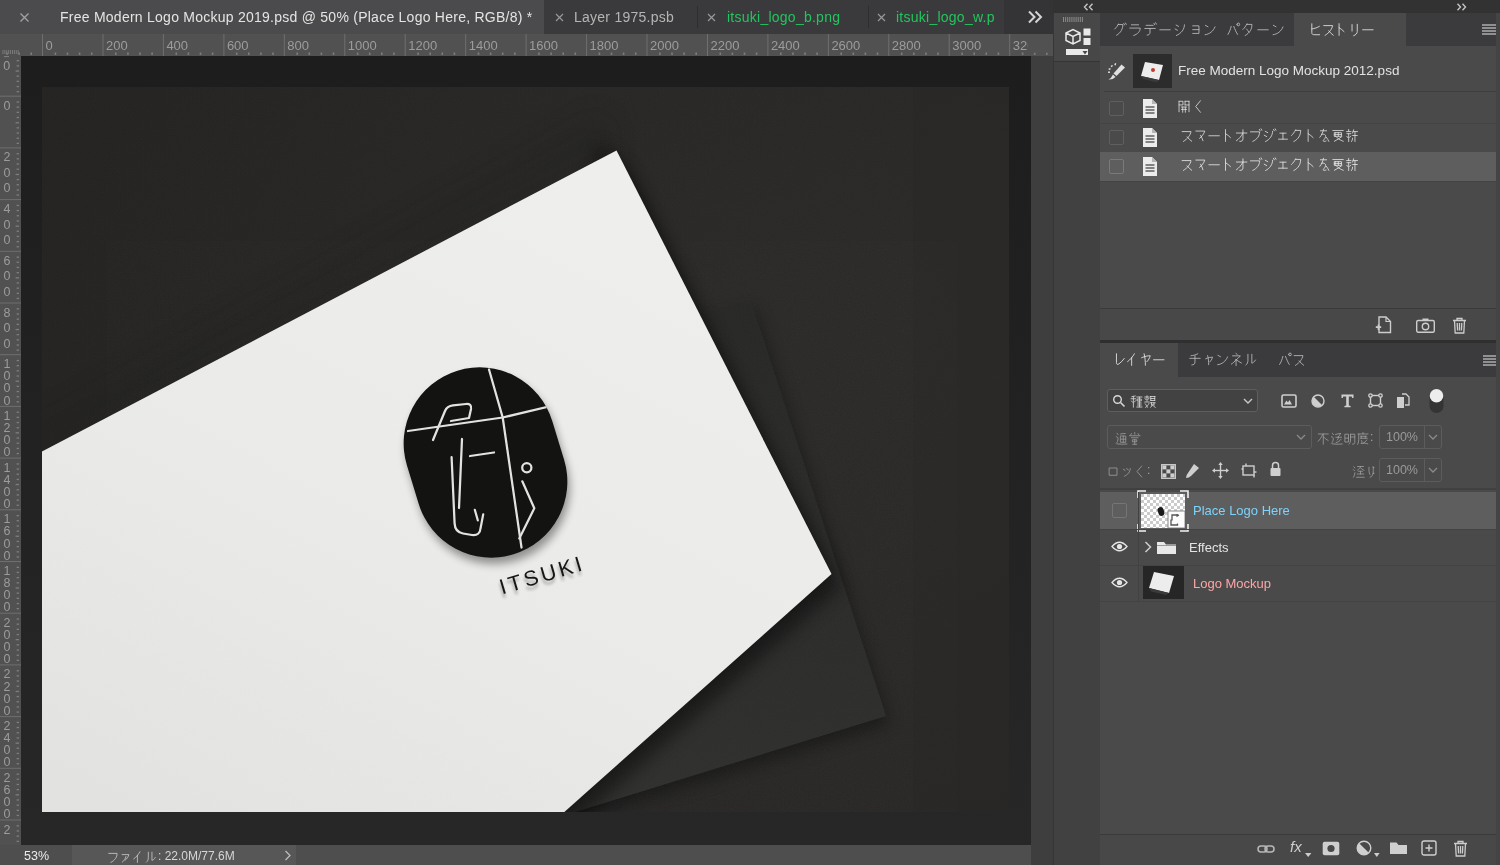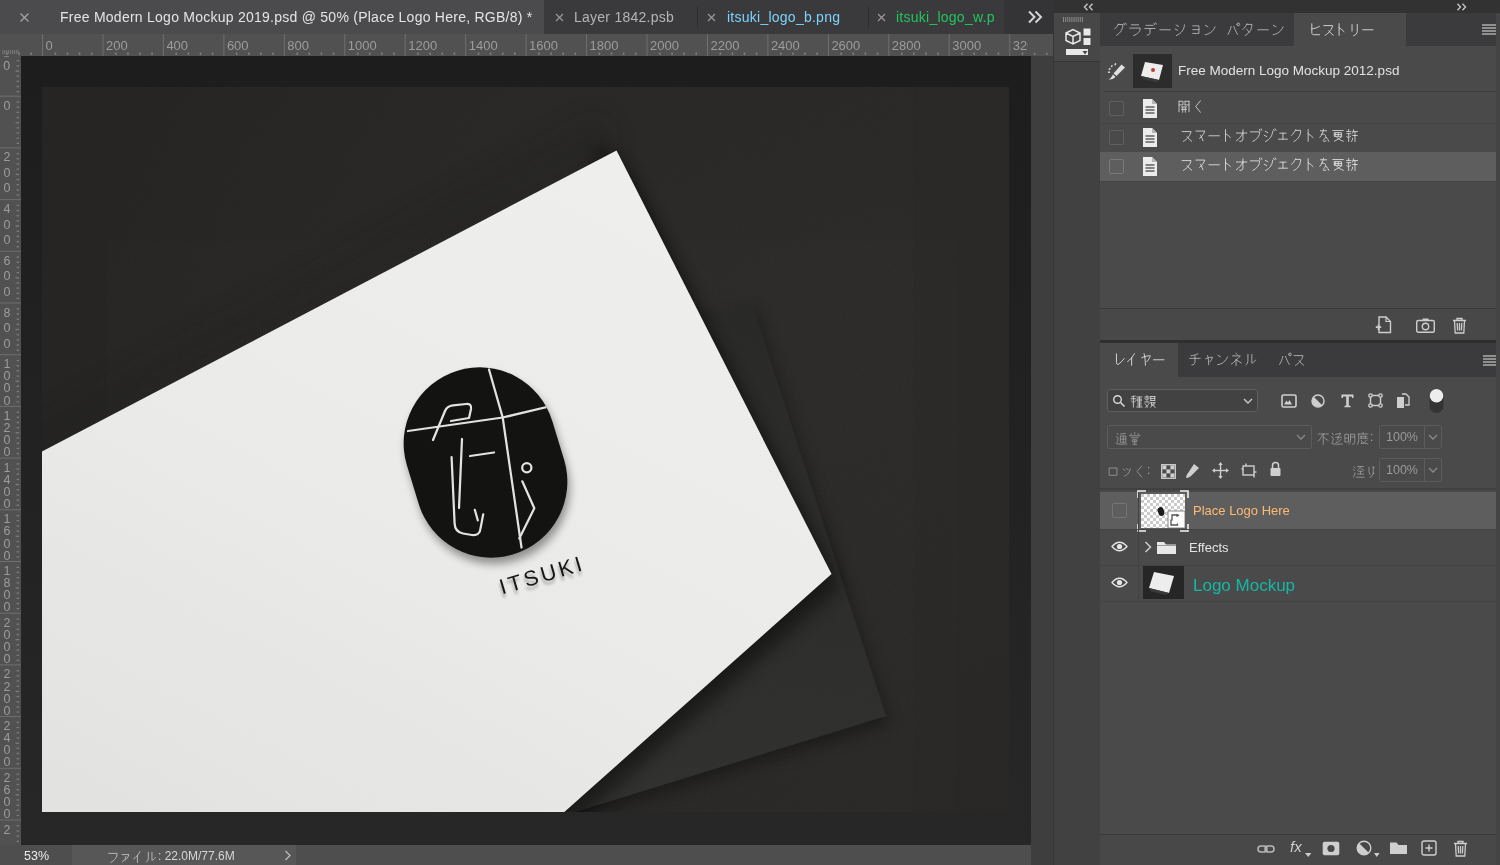--- a/index.html
+++ b/index.html
@@ -69,25 +69,25 @@
 <div class="abs" style="left:0;top:0;width:544px;height:34px;background:#4b4b4d"></div>
 <div class="abs" style="left:697px;top:6px;width:1px;height:22px;background:#2e2e2e"></div>
 <div class="abs" style="left:868px;top:6px;width:1px;height:22px;background:#2e2e2e"></div>
 <svg class="abs" style="left:18px;top:11px" width="13" height="13" viewBox="0 0 13 13">
       <path d="M2.5,2.5 L10.5,10.5 M10.5,2.5 L2.5,10.5" stroke="#a2a2a2" stroke-width="1.3"></path>
     </svg>
 <div class="abs tabtxt" style="left:60px;top:0;color:#e4e4e4">Free Modern Logo Mockup 2019.psd @ 50% (Place Logo Here, RGB/8) *</div>
 <svg class="abs" style="left:554px;top:12px" width="11" height="11" viewBox="0 0 11 11">
       <path d="M2,2 L9,9 M9,2 L2,9" stroke="#989898" stroke-width="1.2"></path>
     </svg>
-<div class="abs tabtxt" style="left:574px;top:0;color:#b5b5b5">Layer 1842.psb</div>
+<div class="abs tabtxt" style="left:574px;top:0;color:#b5b5b5">Layer 1975.psb</div>
 <svg class="abs" style="left:706px;top:12px" width="11" height="11" viewBox="0 0 11 11">
       <path d="M2,2 L9,9 M9,2 L2,9" stroke="#989898" stroke-width="1.2"></path>
     </svg>
-<div class="abs tabtxt" style="left:727px;top:0;color:#7dd3fc">itsuki_logo_b.png</div>
+<div class="abs tabtxt" style="left:727px;top:0;color:#22c55e">itsuki_logo_b.png</div>
 <svg class="abs" style="left:876px;top:12px" width="11" height="11" viewBox="0 0 11 11">
       <path d="M2,2 L9,9 M9,2 L2,9" stroke="#989898" stroke-width="1.2"></path>
     </svg>
 <div class="abs tabtxt" style="left:896px;top:0;color:#22c55e;width:108px;overflow:hidden">itsuki_logo_w.p</div>
 <svg class="abs" style="left:1026px;top:9px" width="20" height="16" viewBox="0 0 20 16">
       <path d="M3,2.5 L8.5,8 L3,13.5 M9.5,2.5 L15,8 L9.5,13.5" stroke="#d4d4d4" stroke-width="2" fill="none"></path>
     </svg>
 <div class="abs" style="left:0;top:34px;width:21px;height:22px;background:#515151"></div>
     <svg class="abs" style="left:0;top:34px" width="1053" height="22" viewBox="0 0 1053 22">
       <rect x="0" y="0" width="1053" height="22" fill="#515151"></rect>
@@ -946,21 +946,21 @@
       <path d="M35.5,19.7 l2.8,1.8 l-2.8,1.8 z" fill="#555"></path>
     </svg>
     <svg class="abs" style="left:1137px;top:490px" width="52" height="42" viewBox="0 0 52 42">
       <g stroke="#f2f2f2" stroke-width="1.6" fill="none">
         <path d="M1,8 V1 H9"></path>
         <path d="M43,1 H51 V8"></path>
         <path d="M51,34 V41 H43"></path>
         <path d="M9,41 H1 V34"></path>
       </g>
     </svg>
-    <div class="abs" style="left:1193px;top:503px;color:#fdba74;font-size:13px">Place Logo Here</div>
+    <div class="abs" style="left:1193px;top:503px;color:#7dd3fc;font-size:13px">Place Logo Here</div>
     <div class="abs" style="left:1100px;top:529px;width:396px;height:1px;background:#434343"></div>
     <svg class="abs" style="left:1111px;top:540px" width="17" height="13" viewBox="0 0 17 13">
       <path d="M1,6.5 Q8.5,-2 16,6.5 Q8.5,15 1,6.5 Z" fill="none" stroke="#e6e6e6" stroke-width="1.3"></path>
       <circle cx="8.5" cy="6.5" r="2.6" fill="#e6e6e6"></circle>
     </svg>
     <svg class="abs" style="left:1144px;top:541px" width="8" height="12" viewBox="0 0 8 12">
       <path d="M1.5,1 L6.5,6 L1.5,11" stroke="#cdcdcd" stroke-width="1.5" fill="none"></path>
     </svg>
     <svg class="abs" style="left:1156px;top:540px" width="21" height="15" viewBox="0 0 21 15">
       <path d="M1,2 H8 L10,4.5 H20 V14 H1 Z" fill="#e8e8e8"></path>
@@ -970,21 +970,21 @@
     <div class="abs" style="left:1100px;top:565px;width:396px;height:1px;background:#434343"></div>
     <svg class="abs" style="left:1111px;top:576px" width="17" height="13" viewBox="0 0 17 13">
       <path d="M1,6.5 Q8.5,-2 16,6.5 Q8.5,15 1,6.5 Z" fill="none" stroke="#e6e6e6" stroke-width="1.3"></path>
       <circle cx="8.5" cy="6.5" r="2.6" fill="#e6e6e6"></circle>
     </svg>
     <svg class="abs" style="left:1143px;top:566px" width="41" height="33" viewBox="0 0 41 33">
       <rect width="41" height="33" fill="#262626"></rect>
       <polygon points="11,6 31,10 26,27 6,22" fill="#ededed"></polygon>
       <polygon points="26,27 6,22 8,25.5 23,29" fill="#3a3a3a"></polygon>
     </svg>
-    <div class="abs" style="left:1193px;top:576px;color:#14b8a6;font-size:17px">Logo Mockup</div>
+    <div class="abs" style="left:1193px;top:576px;color:#fca5a5;font-size:13px">Logo Mockup</div>
     <div class="abs" style="left:1100px;top:601px;width:396px;height:1px;background:#434343"></div>
     <div class="abs" style="left:1138px;top:492px;width:1px;height:110px;background:#424242"></div>
     <div class="abs" style="left:1100px;top:834px;width:400px;height:31px;background:#484848;border-top:1px solid #3a3a3a"></div>
     <svg class="abs" style="left:1257px;top:843px" width="18" height="12" viewBox="0 0 18 12">
       <g fill="none" stroke="#b8b8b8" stroke-width="1.5">
         <rect x="1" y="3" width="9" height="6" rx="3"></rect>
         <rect x="8" y="3" width="9" height="6" rx="3"></rect>
       </g>
     </svg>
     <div class="abs" style="left:1290px;top:838px;color:#cdcdcd;font-size:15px;font-style:italic">fx</div>

